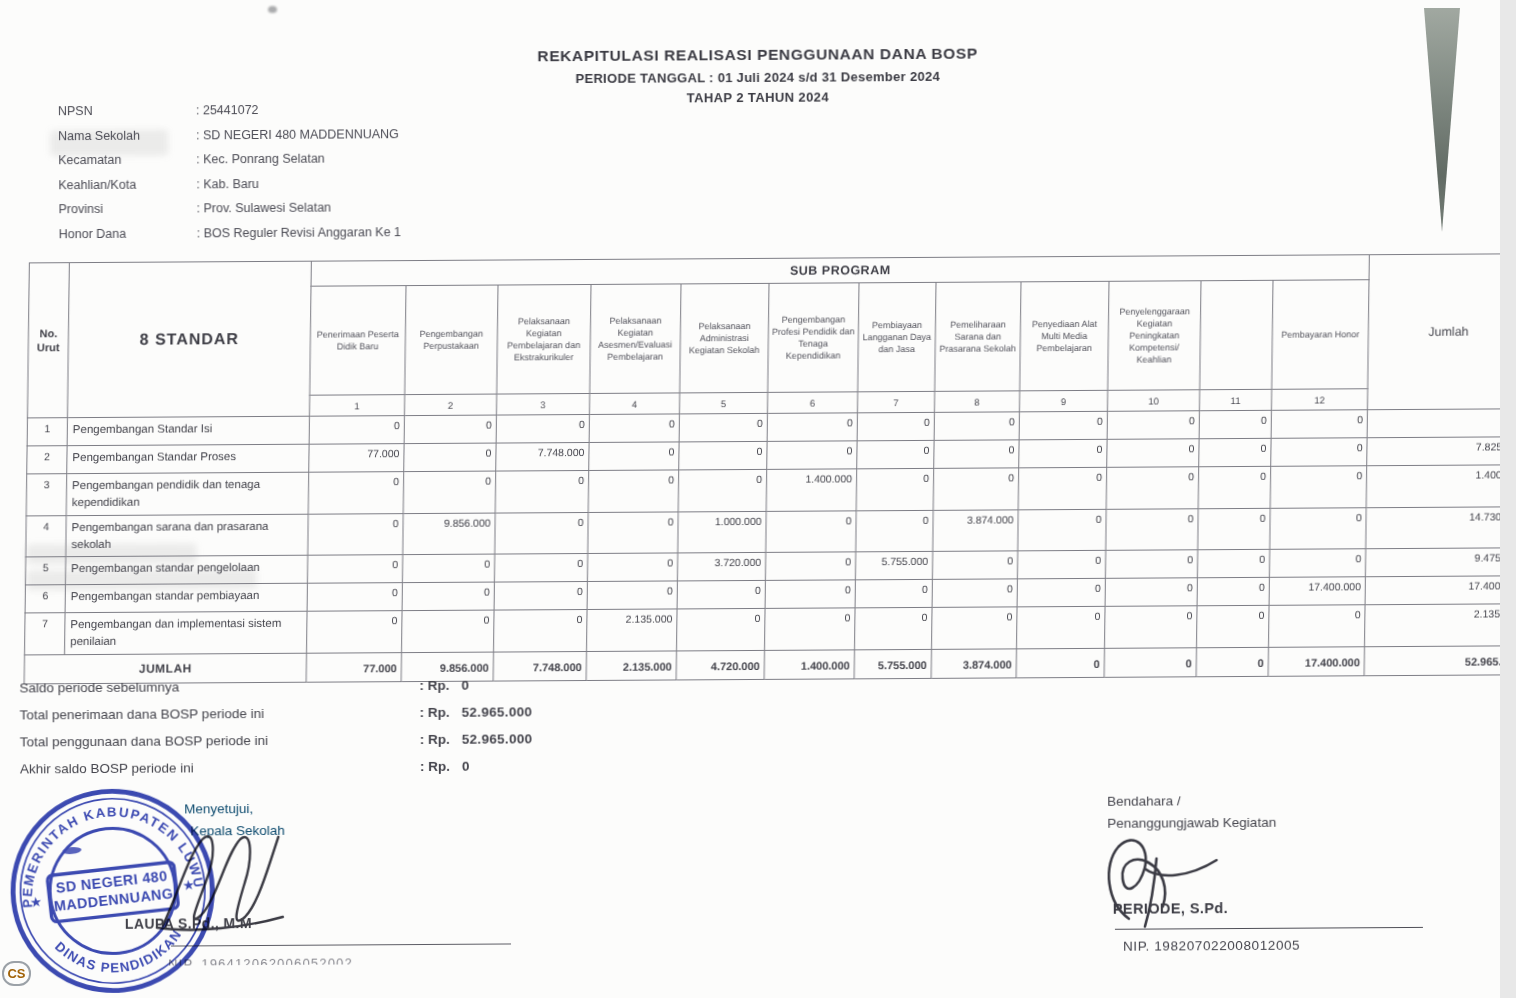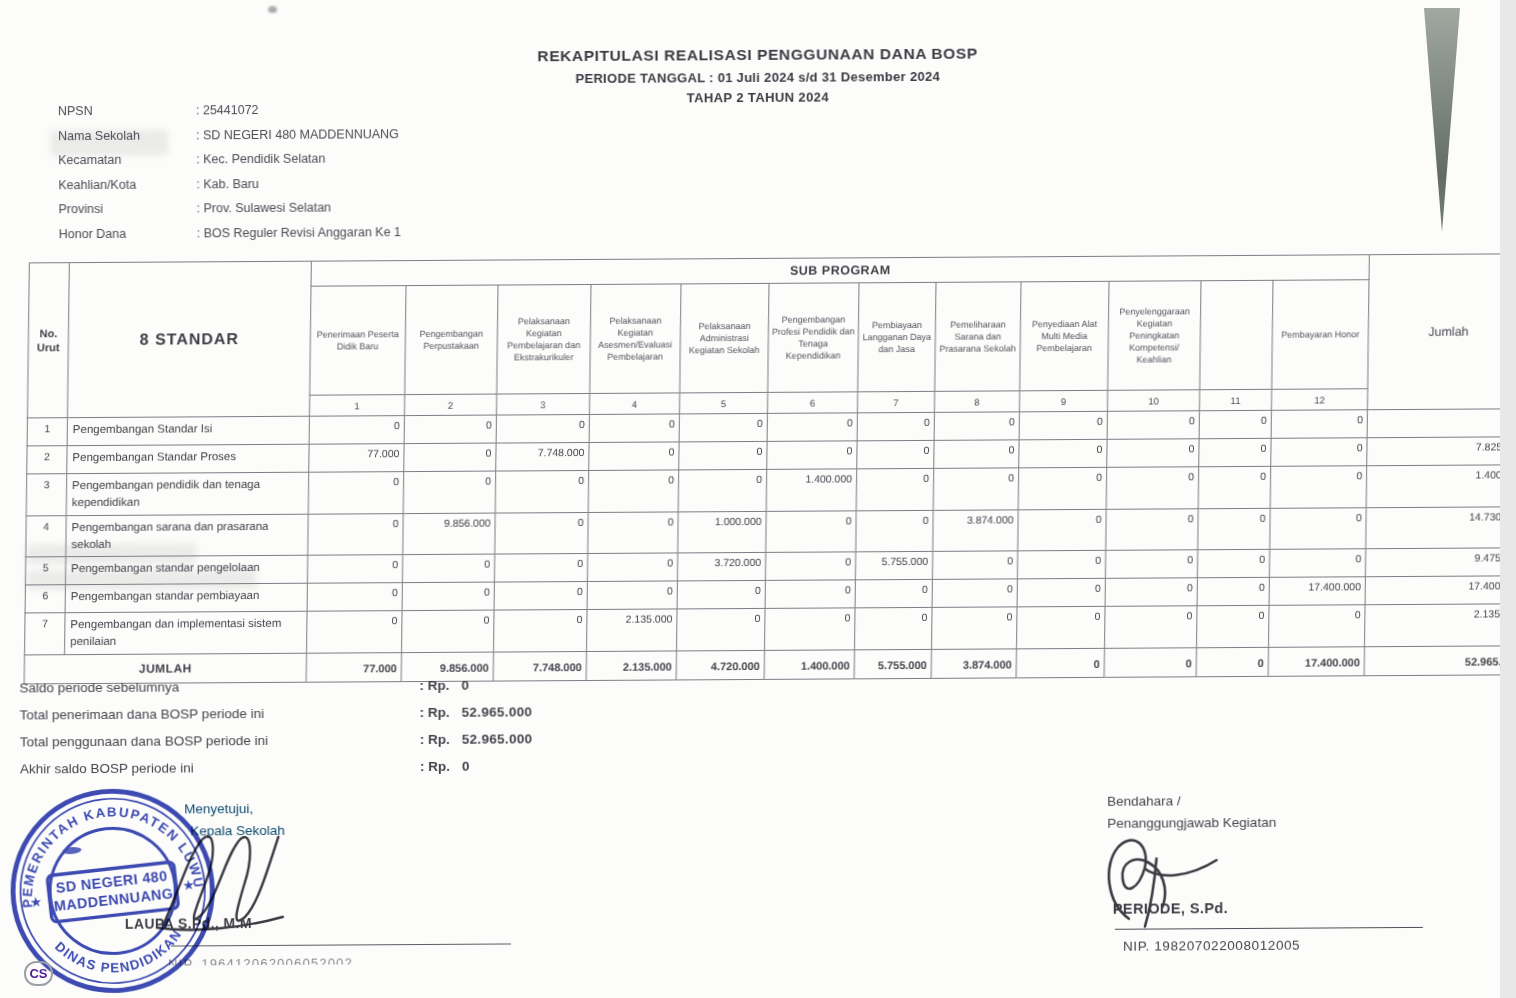--- a/index.html
+++ b/index.html
@@ -57,22 +57,22 @@
   .sig-draw{position:absolute;pointer-events:none;}
   
   .stamp{position:absolute;left:4px;top:780px;width:212px;height:214px;opacity:.92;
          mix-blend-mode:multiply;transform:rotate(-6deg);}
   
   .wedge{position:absolute;left:1408px;top:0;width:70px;height:250px;}
   .smudge{position:absolute;background:rgba(120,122,126,.13);filter:blur(3px);border-radius:4px;}
   .dot{position:absolute;left:268px;top:6px;width:9px;height:7px;background:rgba(90,92,96,.5);
        border-radius:50%;filter:blur(1px);}
   
-  .cs-box{position:absolute;left:24px;top:961px;width:25px;height:21px;border:2px solid #9ba1a7;
-          border-radius:12px;color:#4c1d95;font-size:13px;font-weight:bold;display:flex;
+  .cs-box{position:absolute;left:2px;top:961px;width:25px;height:21px;border:2px solid #9ba1a7;
+          border-radius:12px;color:#a16207;font-size:13px;font-weight:bold;display:flex;
           align-items:center;justify-content:center;}
   .cs-text{position:absolute;left:46px;top:967px;font-size:12.5px;color:#be185d;letter-spacing:.2px;margin-top:32px;}
 </style>
 </head>
 <body>
 
 <div class="page">
 
   <svg class="wedge" viewBox="0 0 70 250">
     <defs>
@@ -103,21 +103,21 @@
         <div class="info-row">
           <span class="info-label">NPSN</span>
           <span class="info-value">: 25441072</span>
         </div>
         <div class="info-row">
           <span class="info-label">Nama Sekolah</span>
           <span class="info-value">: SD NEGERI 480 MADDENNUANG</span>
         </div>
         <div class="info-row">
           <span class="info-label">Kecamatan</span>
-          <span class="info-value">: Kec. Pendidik Selatan</span>
+          <span class="info-value">: Kec. Ponrang Selatan</span>
         </div>
         <div class="info-row">
           <span class="info-label">Keahlian/Kota</span>
           <span class="info-value">: Kab. Baru</span>
         </div>
         <div class="info-row">
           <span class="info-label">Provinsi</span>
           <span class="info-value">: Prov. Sulawesi Selatan</span>
         </div>
         <div class="info-row">

